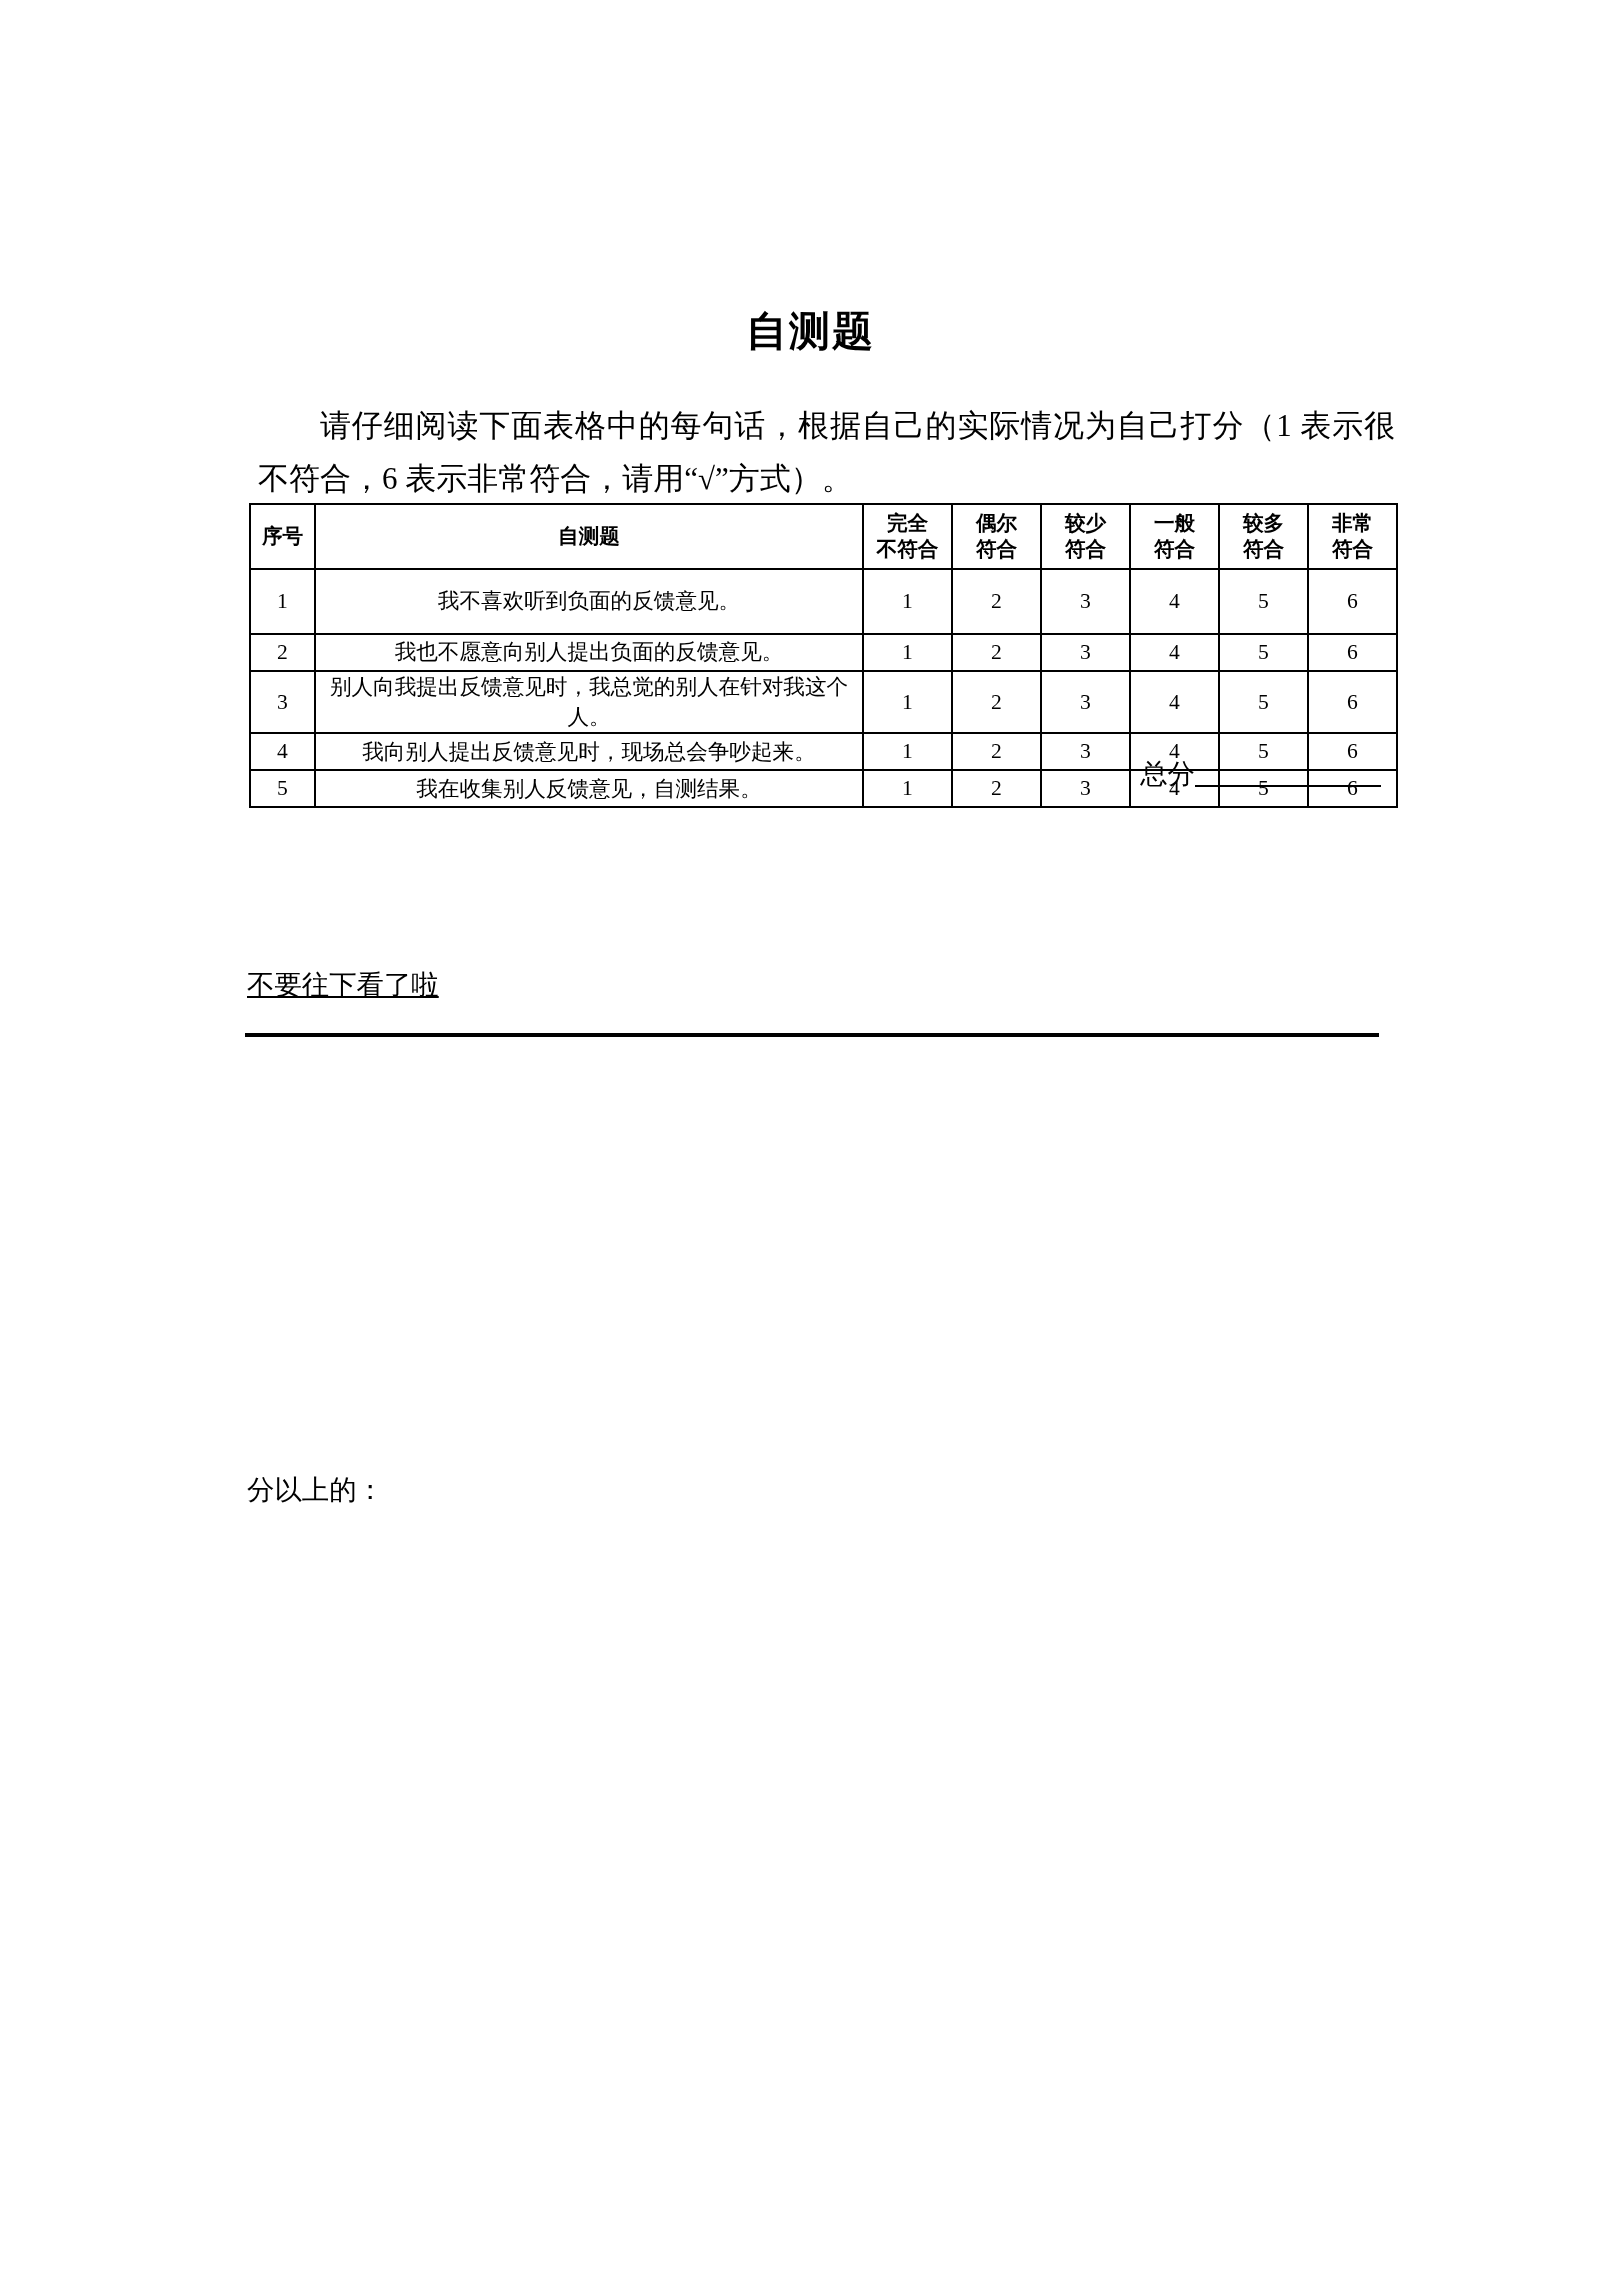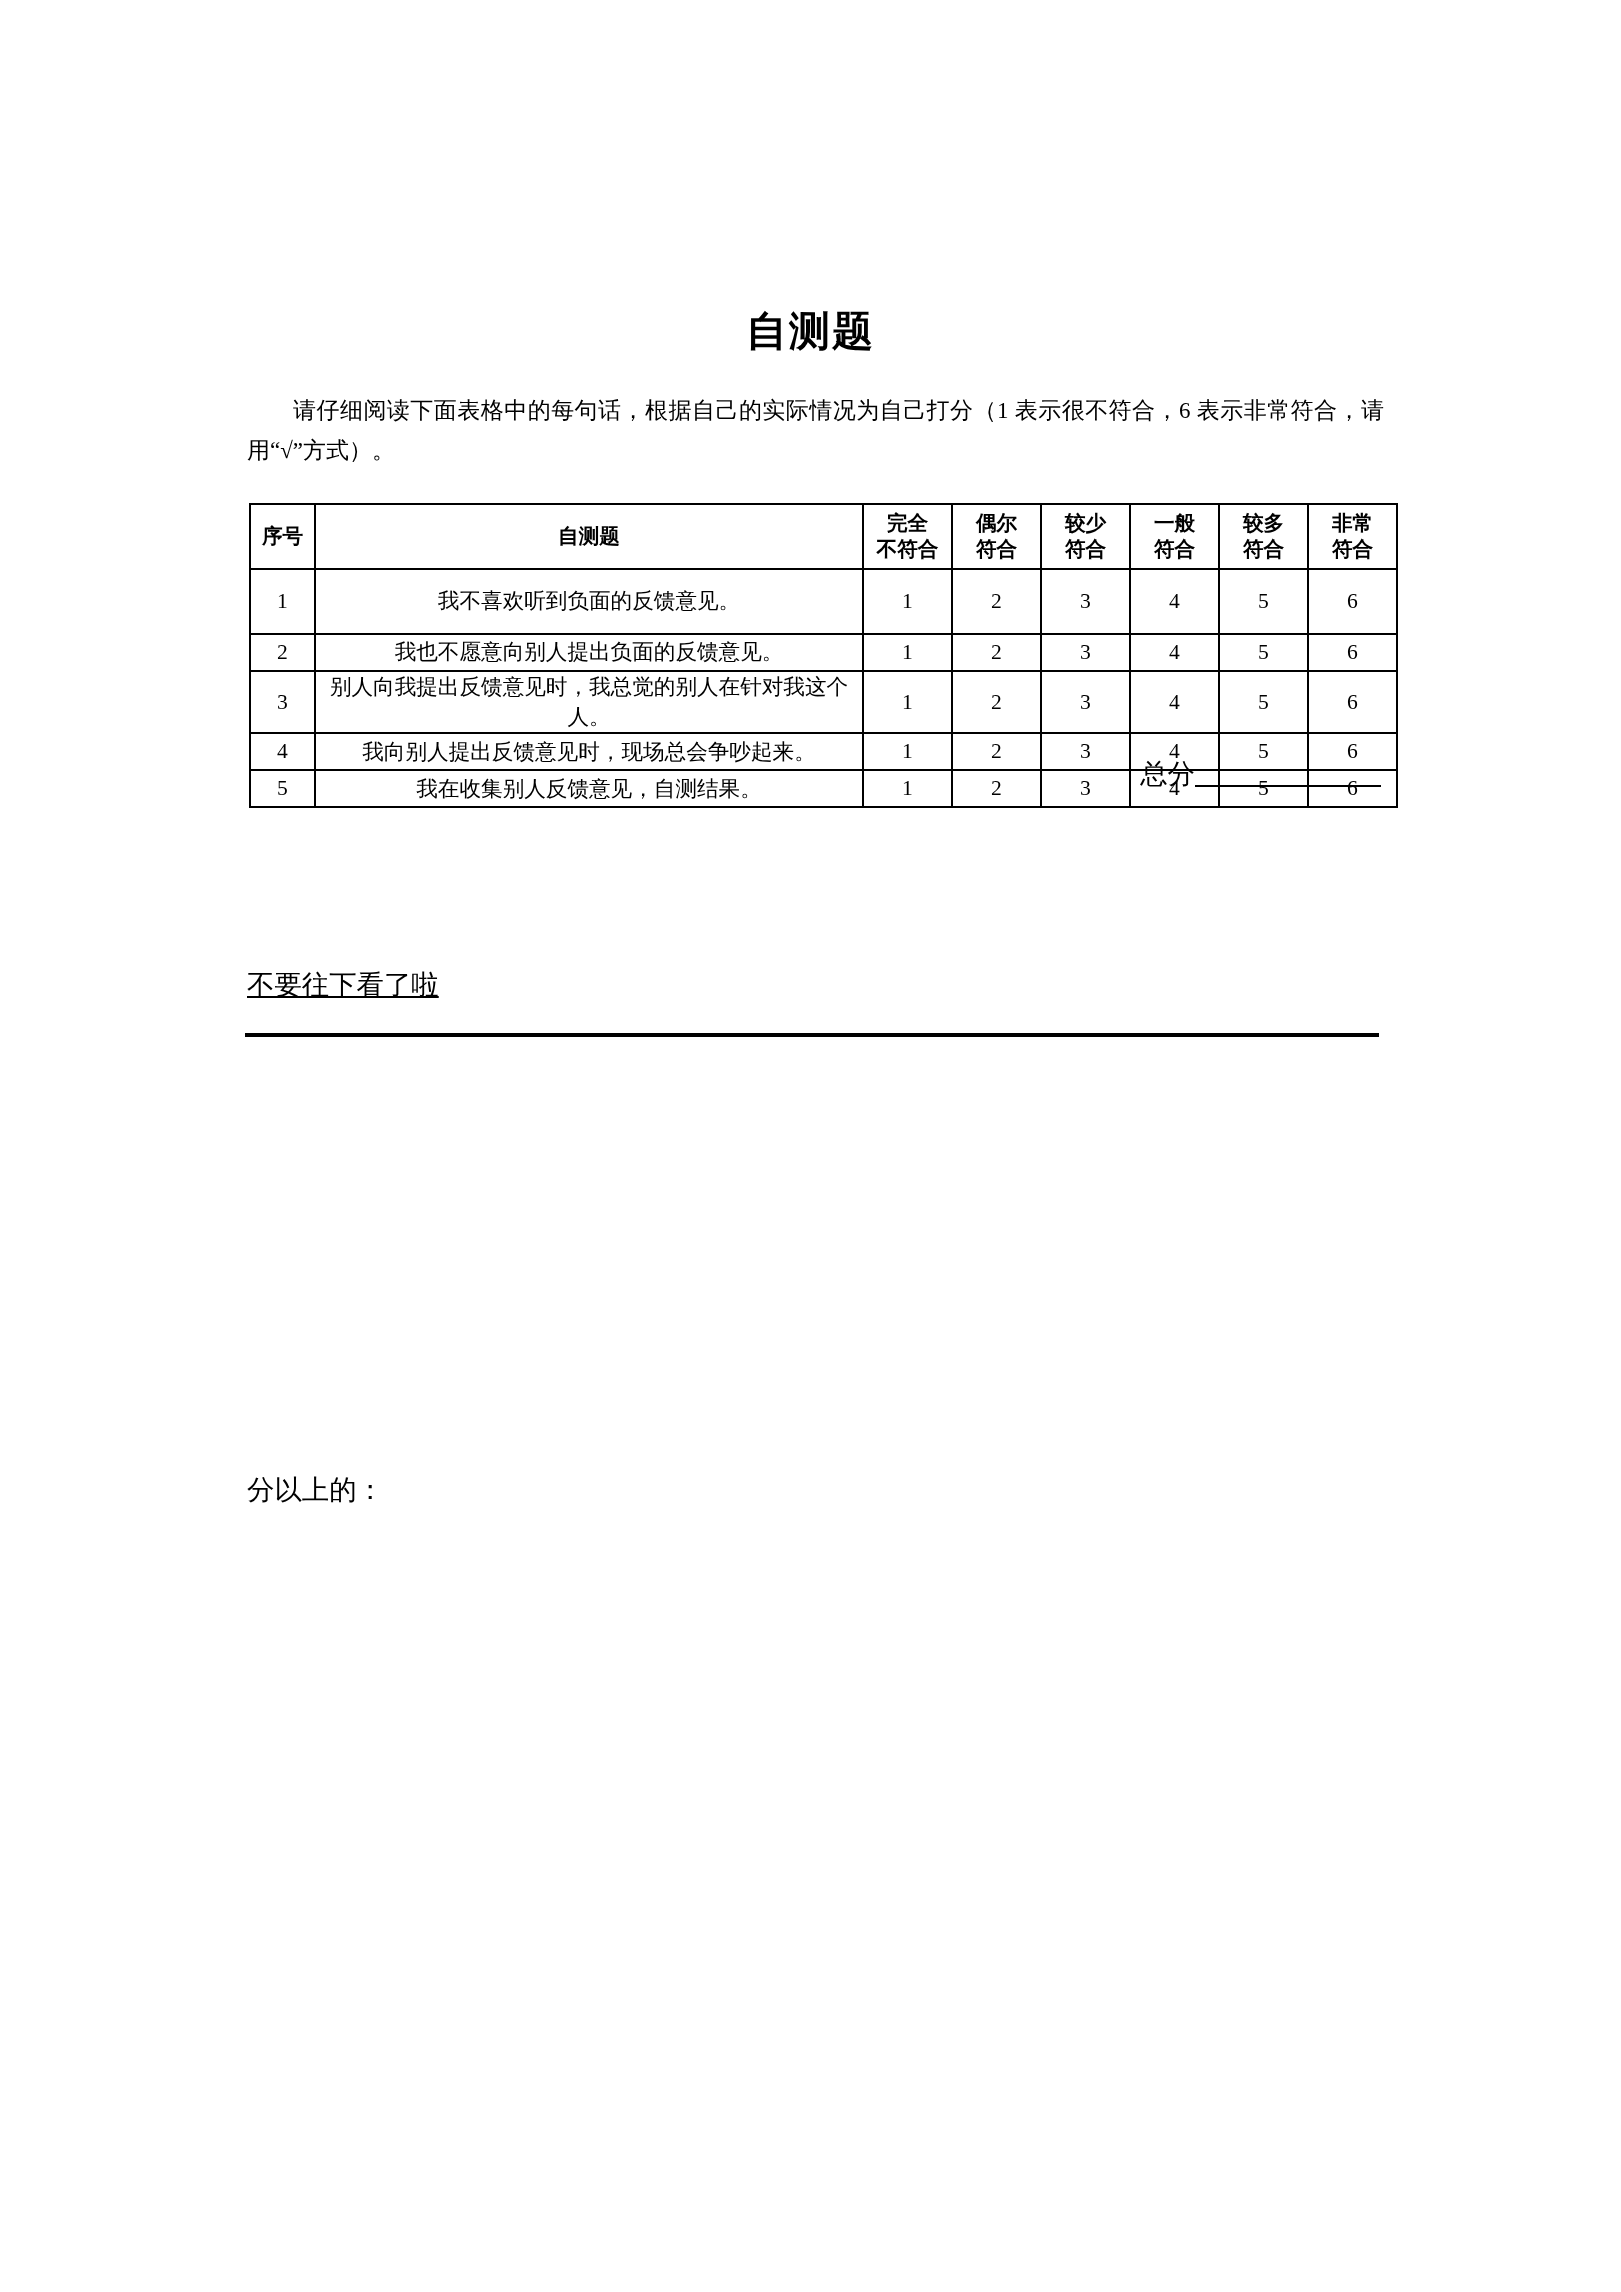--- a/index.html
+++ b/index.html
@@ -31,24 +31,24 @@
     text-align: center;
     font-size: 41px;
     font-weight: bold;
     letter-spacing: 2px;
     line-height: 1.25;
   }
 
   
   .intro {
     position: absolute;
-    left: 247px;
+    left: 258px;
     top: 368px;
     width: 1137px;
-    font-size: 23px;
+    font-size: 31px;
     line-height: 1.72;
     text-align: justify;
     text-indent: 2em;
     font-family: Liberation Serif, serif;
   }
 
   
   .quiz-table-wrap {
     position: absolute;
     left: 249px;

